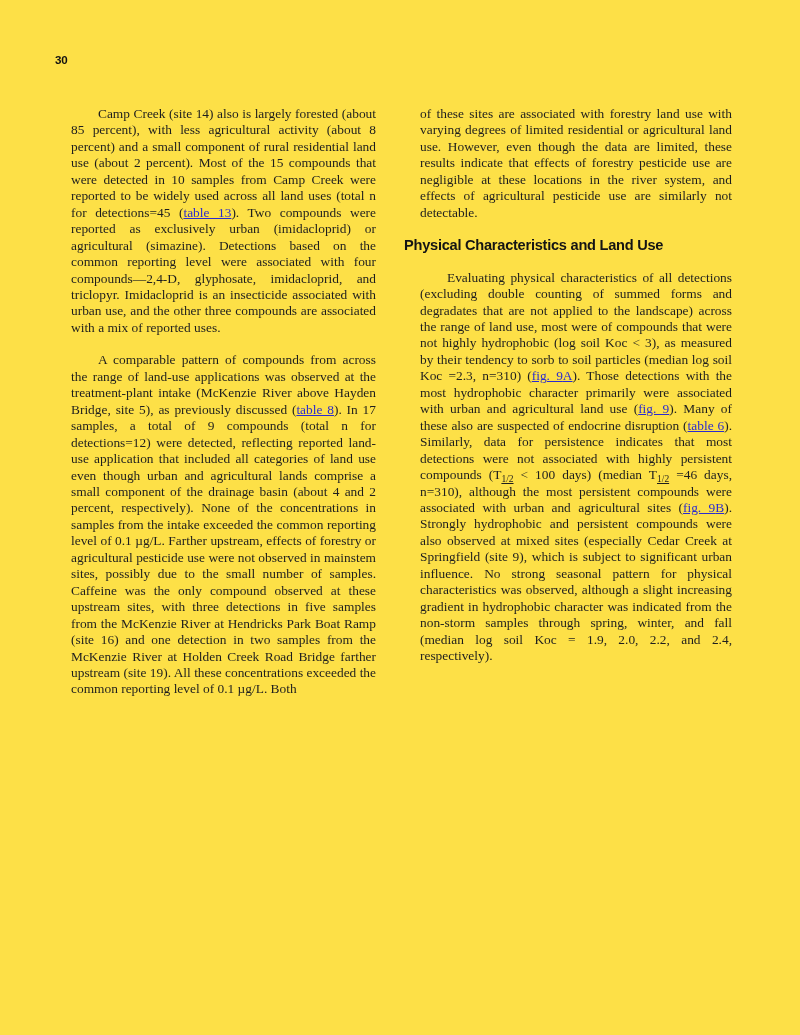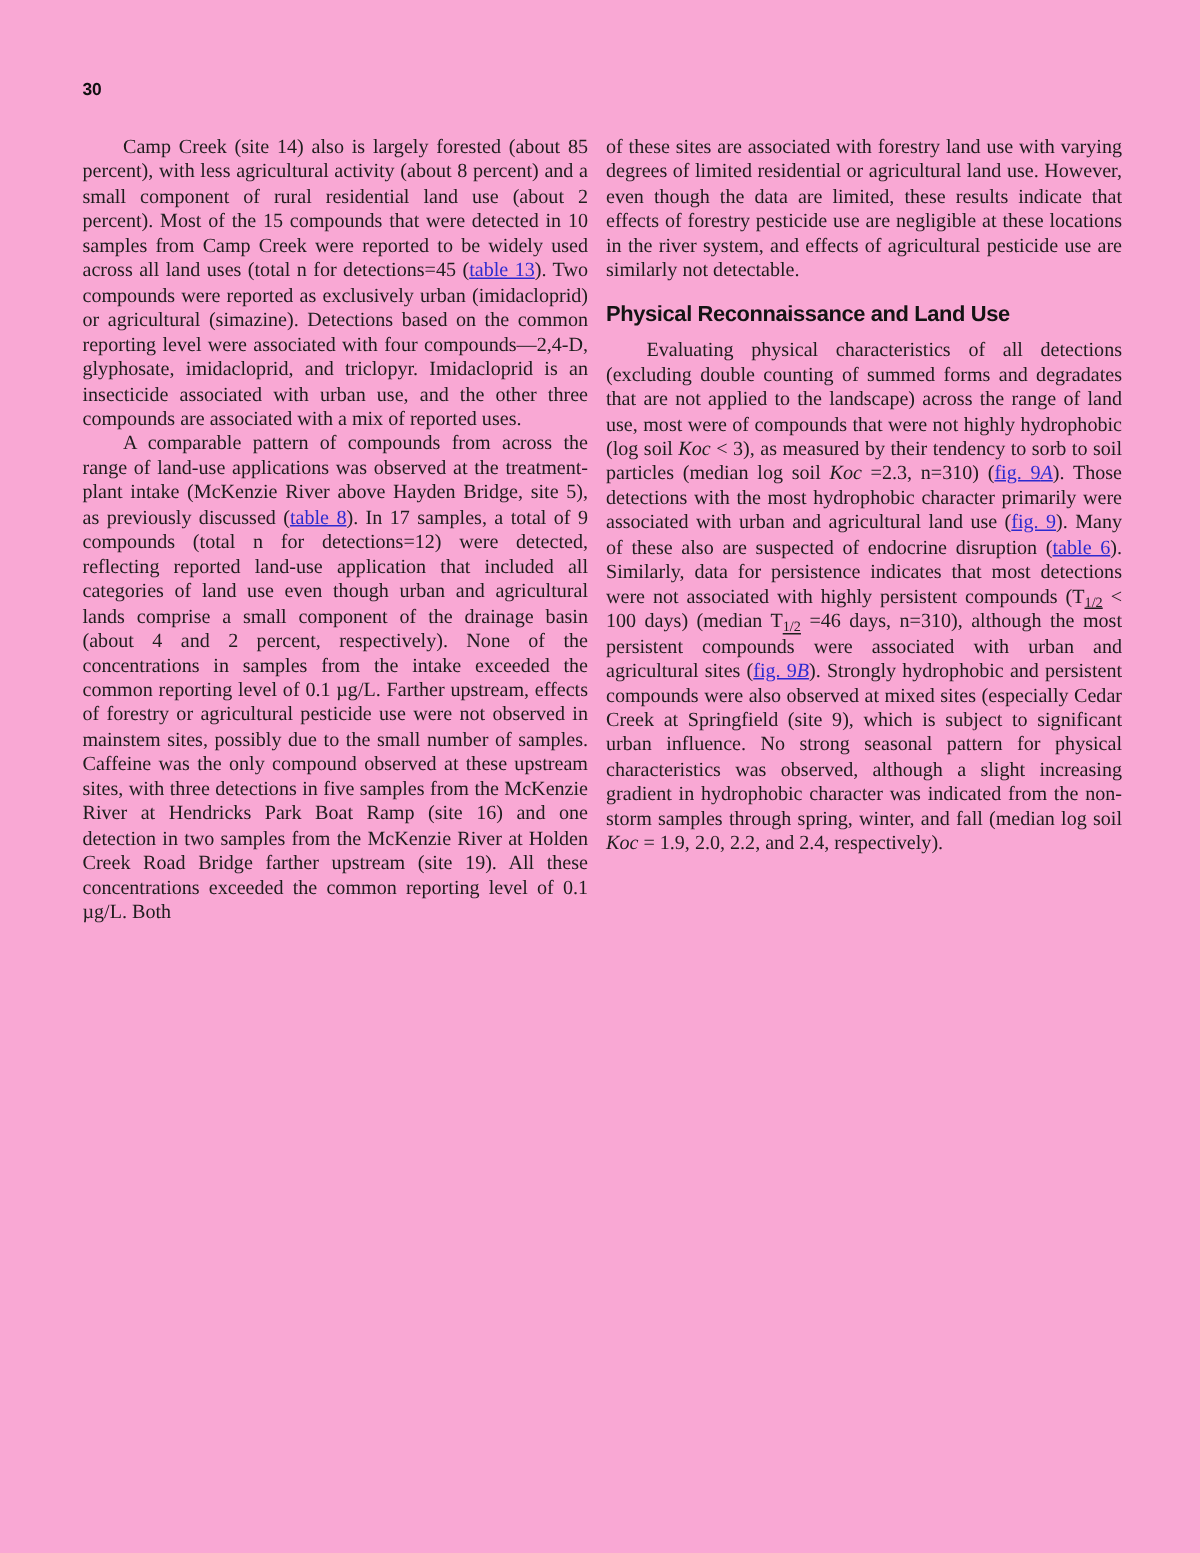--- a/index.html
+++ b/index.html
@@ -10,21 +10,21 @@
   body {
     width: 800px;
     height: 1035px;
     position: relative;
     overflow: hidden;
     font-family: "Liberation Serif", serif;
   }
   .page {
     position: absolute;
     inset: 0;
-    background: #f9a8d4;
+    background: #fde047;
   }
   .page-header {
     position: absolute;
     left: 55px;
     top: 53px;
     width: 700px;
     display: flex;
     align-items: baseline;
     font-family: "Liberation Sans", sans-serif;
     font-weight: 700;
@@ -45,36 +45,36 @@
     gap: 12px;
   }
   .col {
     font-size: 13.4px;
     line-height: 16.45px;
     text-align: justify;
     color: #1e1e1e;
   }
   .col.left  { width: 337px; }
   .col.right { width: 344px; }
-  p { margin: 0; }
+  p { margin: 16px; }
   p.indent { text-indent: 27px; }
   .heading {
     font-family: "Liberation Sans", sans-serif;
     font-weight: 700;
     font-size: 14.6px;
     letter-spacing: -0.25px;
     color: #141414;
     margin: 13px 0 7px 0;
     text-align: left;
   }
   a.link {
     color: var(--link-color, #2b2bd0);
     text-decoration: underline;
   }
-  .it  { font-style: italic; }
+  .it  { }
   .sub {
     font-size: 9.5px;
     vertical-align: -2.5px;
     line-height: 0;
     text-decoration: underline;
   }
 </style>
 </head>
 <body>
 
@@ -86,18 +86,18 @@
 
   <main class="columns">
 
     <section class="col left">
       <p class="indent">Camp Creek (site 14) also is largely forested (about 85 percent), with less agricultural activity (about 8 percent) and a small component of rural residential land use (about 2 percent). Most of the 15 compounds that were detected in 10 samples from Camp Creek were reported to be widely used across all land uses (total n for detections=45 (<a href="#" class="link">table 13</a>). Two compounds were reported as exclusively urban (imidacloprid) or agricultural (simazine). Detections based on the common reporting level were associated with four compounds—2,4-D, glyphosate, imidacloprid, and triclopyr. Imidacloprid is an insecticide associated with urban use, and the other three compounds are associated with a mix of reported uses.</p>
       <p class="indent">A comparable pattern of compounds from across the range of land-use applications was observed at the treatment-plant intake (McKenzie River above Hayden Bridge, site 5), as previously discussed (<a href="#" class="link">table 8</a>). In 17 samples, a total of 9 compounds (total n for detections=12) were detected, reflecting reported land-use application that included all categories of land use even though urban and agricultural lands comprise a small component of the drainage basin (about 4 and 2 percent, respectively). None of the concentrations in samples from the intake exceeded the common reporting level of 0.1 µg/L. Farther upstream, effects of forestry or agricultural pesticide use were not observed in mainstem sites, possibly due to the small number of samples. Caffeine was the only compound observed at these upstream sites, with three detections in five samples from the McKenzie River at Hendricks Park Boat Ramp (site 16) and one detection in two samples from the McKenzie River at Holden Creek Road Bridge farther upstream (site 19). All these concentrations exceeded the common reporting level of 0.1 µg/L. Both</p>
     </section>
 
     <section class="col right">
       <p>of these sites are associated with forestry land use with varying degrees of limited residential or agricultural land use. However, even though the data are limited, these results indicate that effects of forestry pesticide use are negligible at these locations in the river system, and effects of agricultural pesticide use are similarly not detectable.</p>
-      <h2 class="heading">Physical Reconnaissance and Land Use</h2>
+      <h2 class="heading">Physical Characteristics and Land Use</h2>
       <p class="indent">Evaluating physical characteristics of all detections (excluding double counting of summed forms and degradates that are not applied to the landscape) across the range of land use, most were of compounds that were not highly hydrophobic (log soil <span class="it">Koc</span> &lt; 3), as measured by their tendency to sorb to soil particles (median log soil <span class="it">Koc</span> =2.3, n=310) (<a href="#" class="link">fig. 9</a><a href="#" class="link it">A</a>). Those detections with the most hydrophobic character primarily were associated with urban and agricultural land use (<a href="#" class="link">fig. 9</a>). Many of these also are suspected of endocrine disruption (<a href="#" class="link">table 6</a>). Similarly, data for persistence indicates that most detections were not associated with highly persistent compounds (T<span class="sub">1/2</span> &lt; 100 days) (median T<span class="sub">1/2</span> =46 days, n=310), although the most persistent compounds were associated with urban and agricultural sites (<a href="#" class="link">fig. 9</a><a href="#" class="link it">B</a>). Strongly hydrophobic and persistent compounds were also observed at mixed sites (especially Cedar Creek at Springfield (site 9), which is subject to significant urban influence. No strong seasonal pattern for physical characteristics was observed, although a slight increasing gradient in hydrophobic character was indicated from the non-storm samples through spring, winter, and fall (median log soil <span class="it">Koc</span> = 1.9, 2.0, 2.2, and 2.4, respectively).</p>
     </section>
 
   </main>
 </div>
 
 </body></html>

